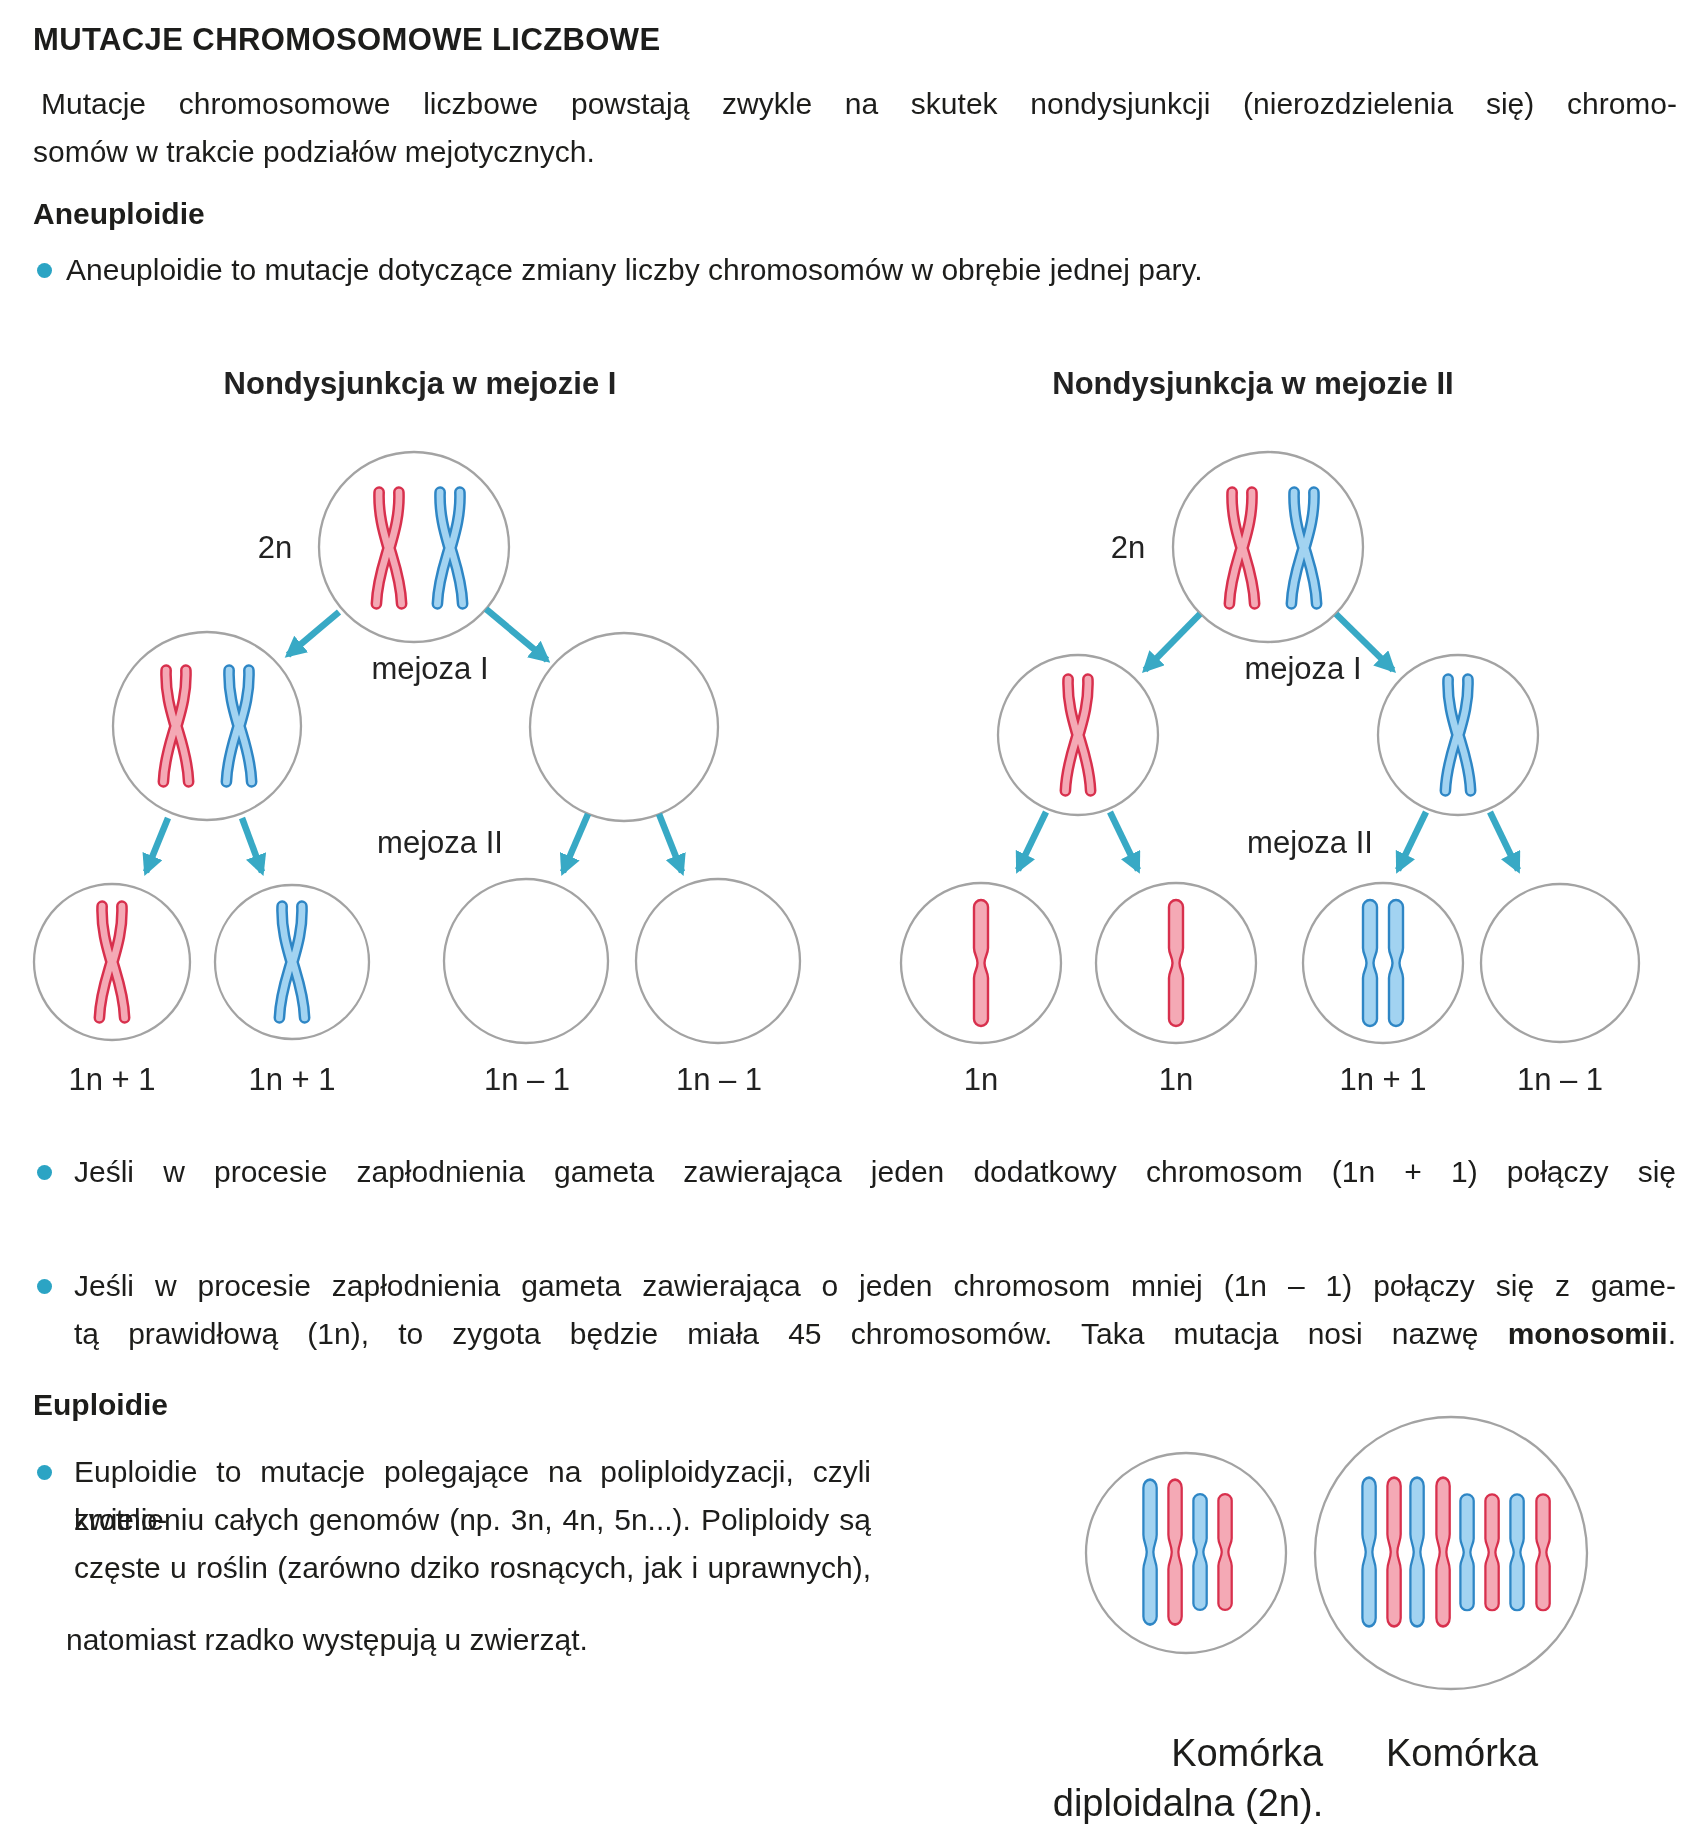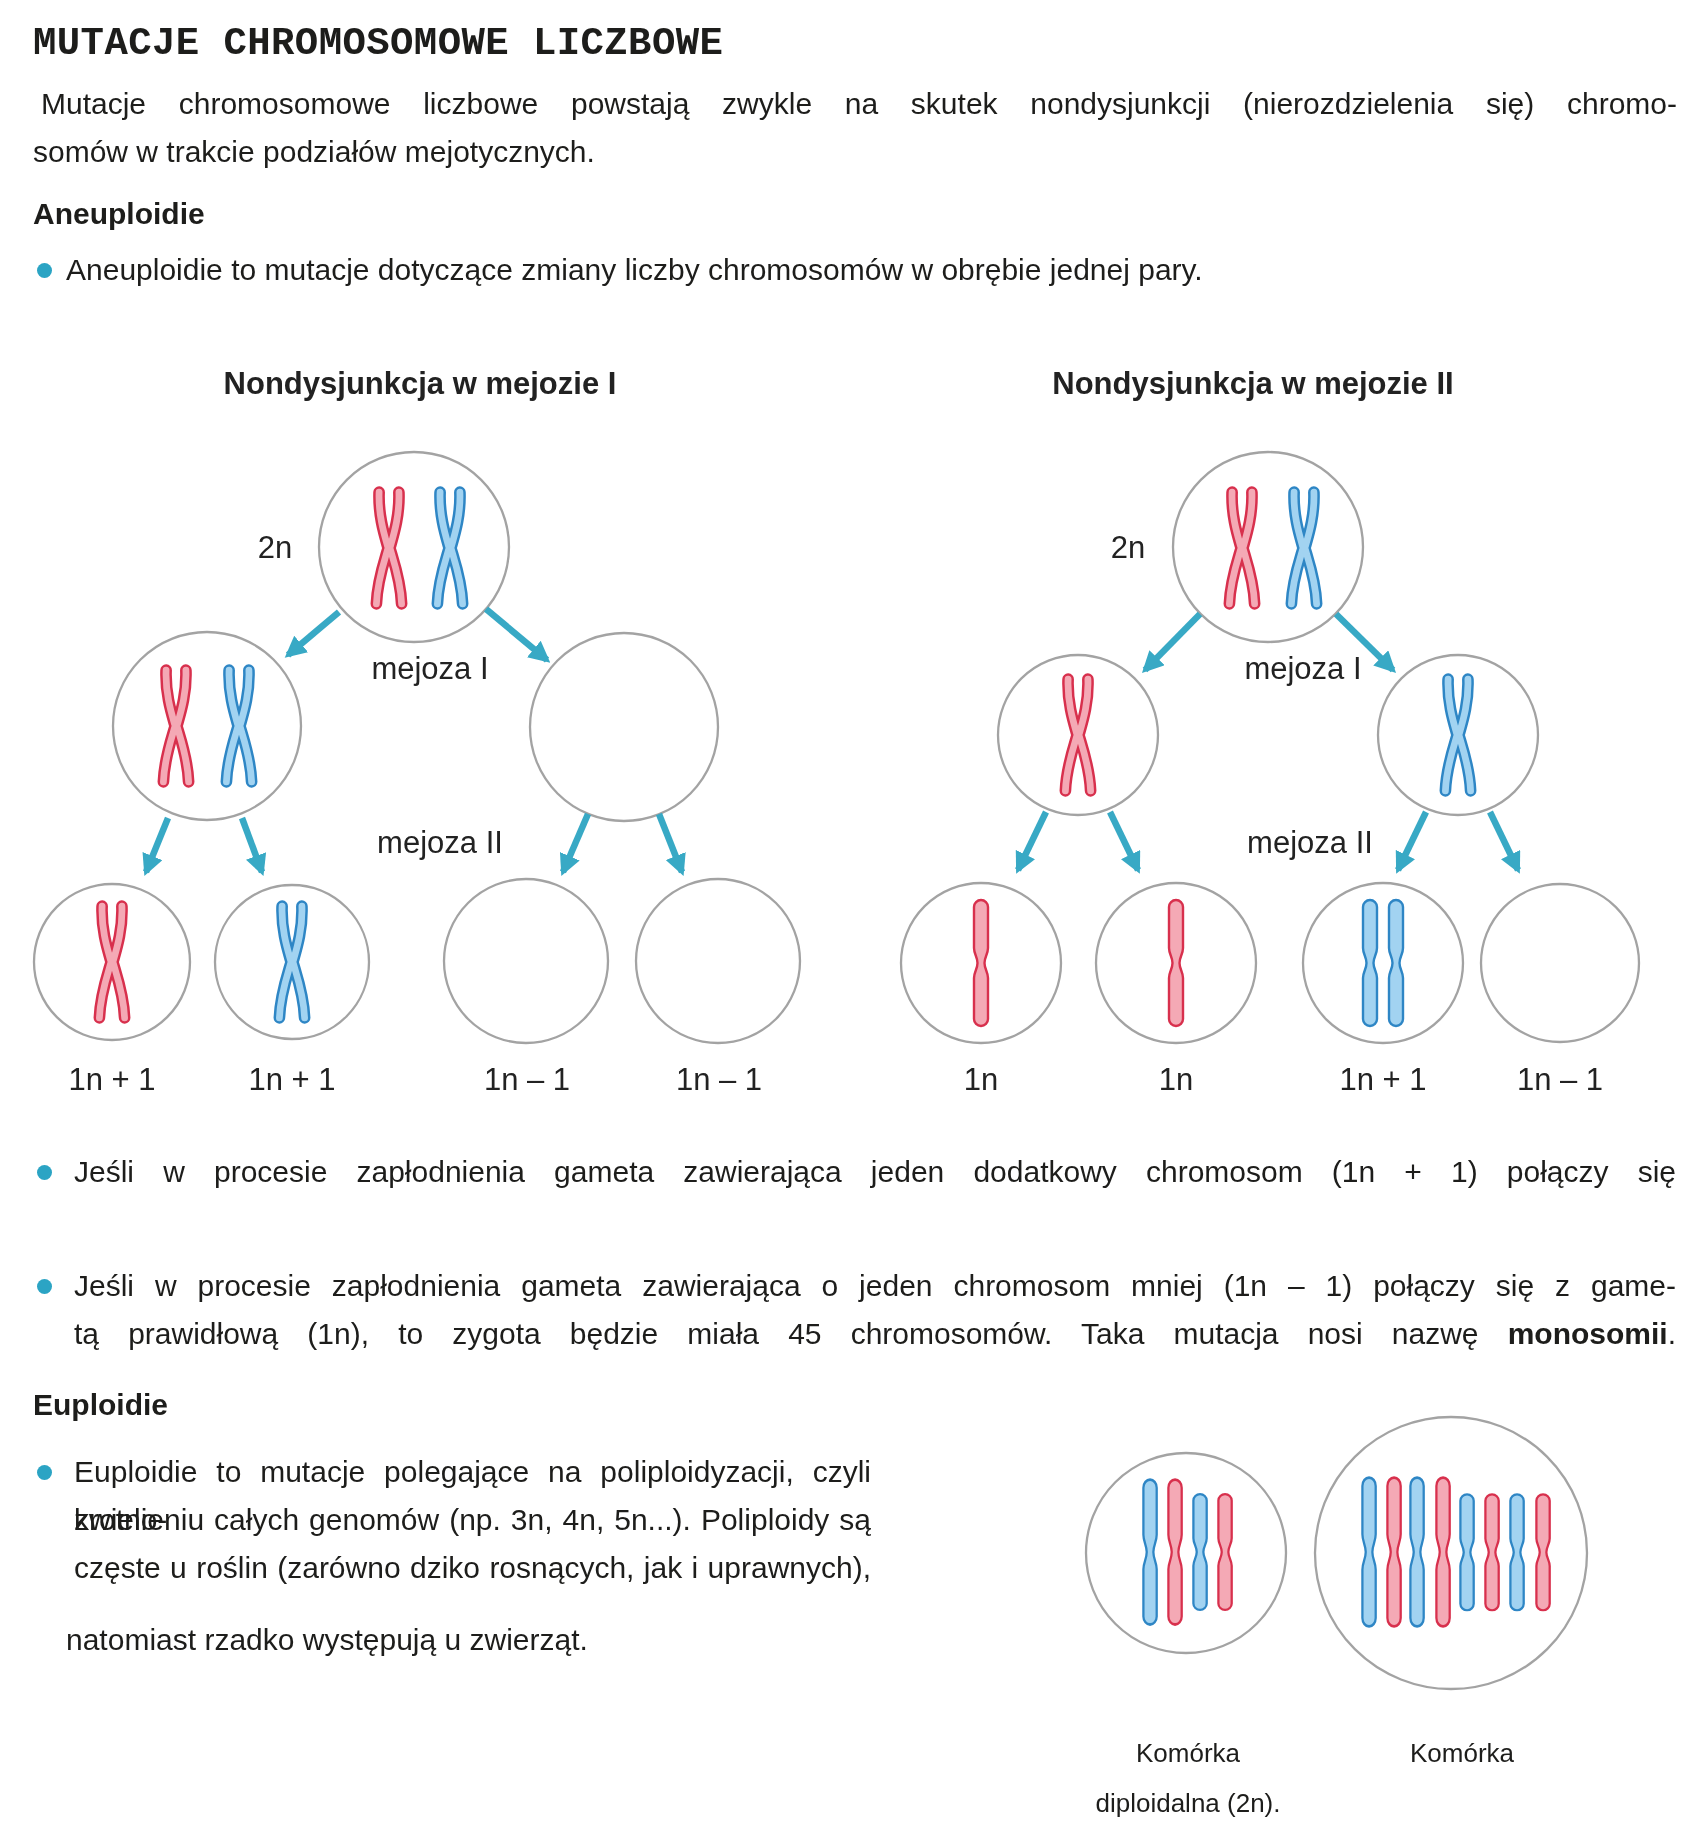--- a/index.html
+++ b/index.html
@@ -1,27 +1,27 @@
 <!DOCTYPE html>
 <html><head>
 <meta charset="utf-8">
 <style>
   html,body{margin:0;padding:0;background:#ffffff;}
   .page{
     position:relative;width:1701px;height:1830px;background:#ffffff;overflow:hidden;
     font-family:"Liberation Sans",sans-serif;color:#1d1d1b;
   }
   .abs{position:absolute;}
-  .title{font-size:39px;font-weight:700;letter-spacing:.4px;font-family:Liberation Mono, monospace;}
+  .title{font-size:31px;font-weight:700;letter-spacing:.4px;}
   .h2{font-size:30px;font-weight:700;}
   .body-line{font-size:30px;line-height:48px;white-space:nowrap;}
   .jline{white-space:normal;text-align:justify;text-align-last:justify;margin-left:8px;}
   .b{font-weight:700;}
   .dot{position:absolute;width:15px;height:15px;border-radius:50%;background:#2ba4c4;}
-  .cell-label{font-size:26px;line-height:50px;text-align:center;transform:translateX(-50%);white-space:nowrap;}
+  .cell-label{font-size:38px;line-height:50px;text-align:right;transform:translateX(-50%);white-space:nowrap;}
   svg text{font-family:"Liberation Sans",sans-serif;fill:#222222;}
   .dg-title{font-size:31px;font-weight:600;}
   .dg-label{font-size:31px;font-weight:400;}
   .cellring{fill:none;stroke:#a3a3a3;stroke-width:2.3;}
   .arrow{stroke:#38a9c5;stroke-width:6.5;fill:none;}
   .xo{stroke:var(--s);stroke-width:13;fill:none;stroke-linecap:round;}
   .xi{stroke:var(--f);stroke-width:7.5;fill:none;stroke-linecap:round;}
   .bar{fill:var(--f);stroke:var(--s);stroke-width:2.4;stroke-linejoin:round;}
   .red{--f:#f4a9b5;--s:#d8304d;}
   .blue{--f:#a2d3f1;--s:#2e86c5;}

